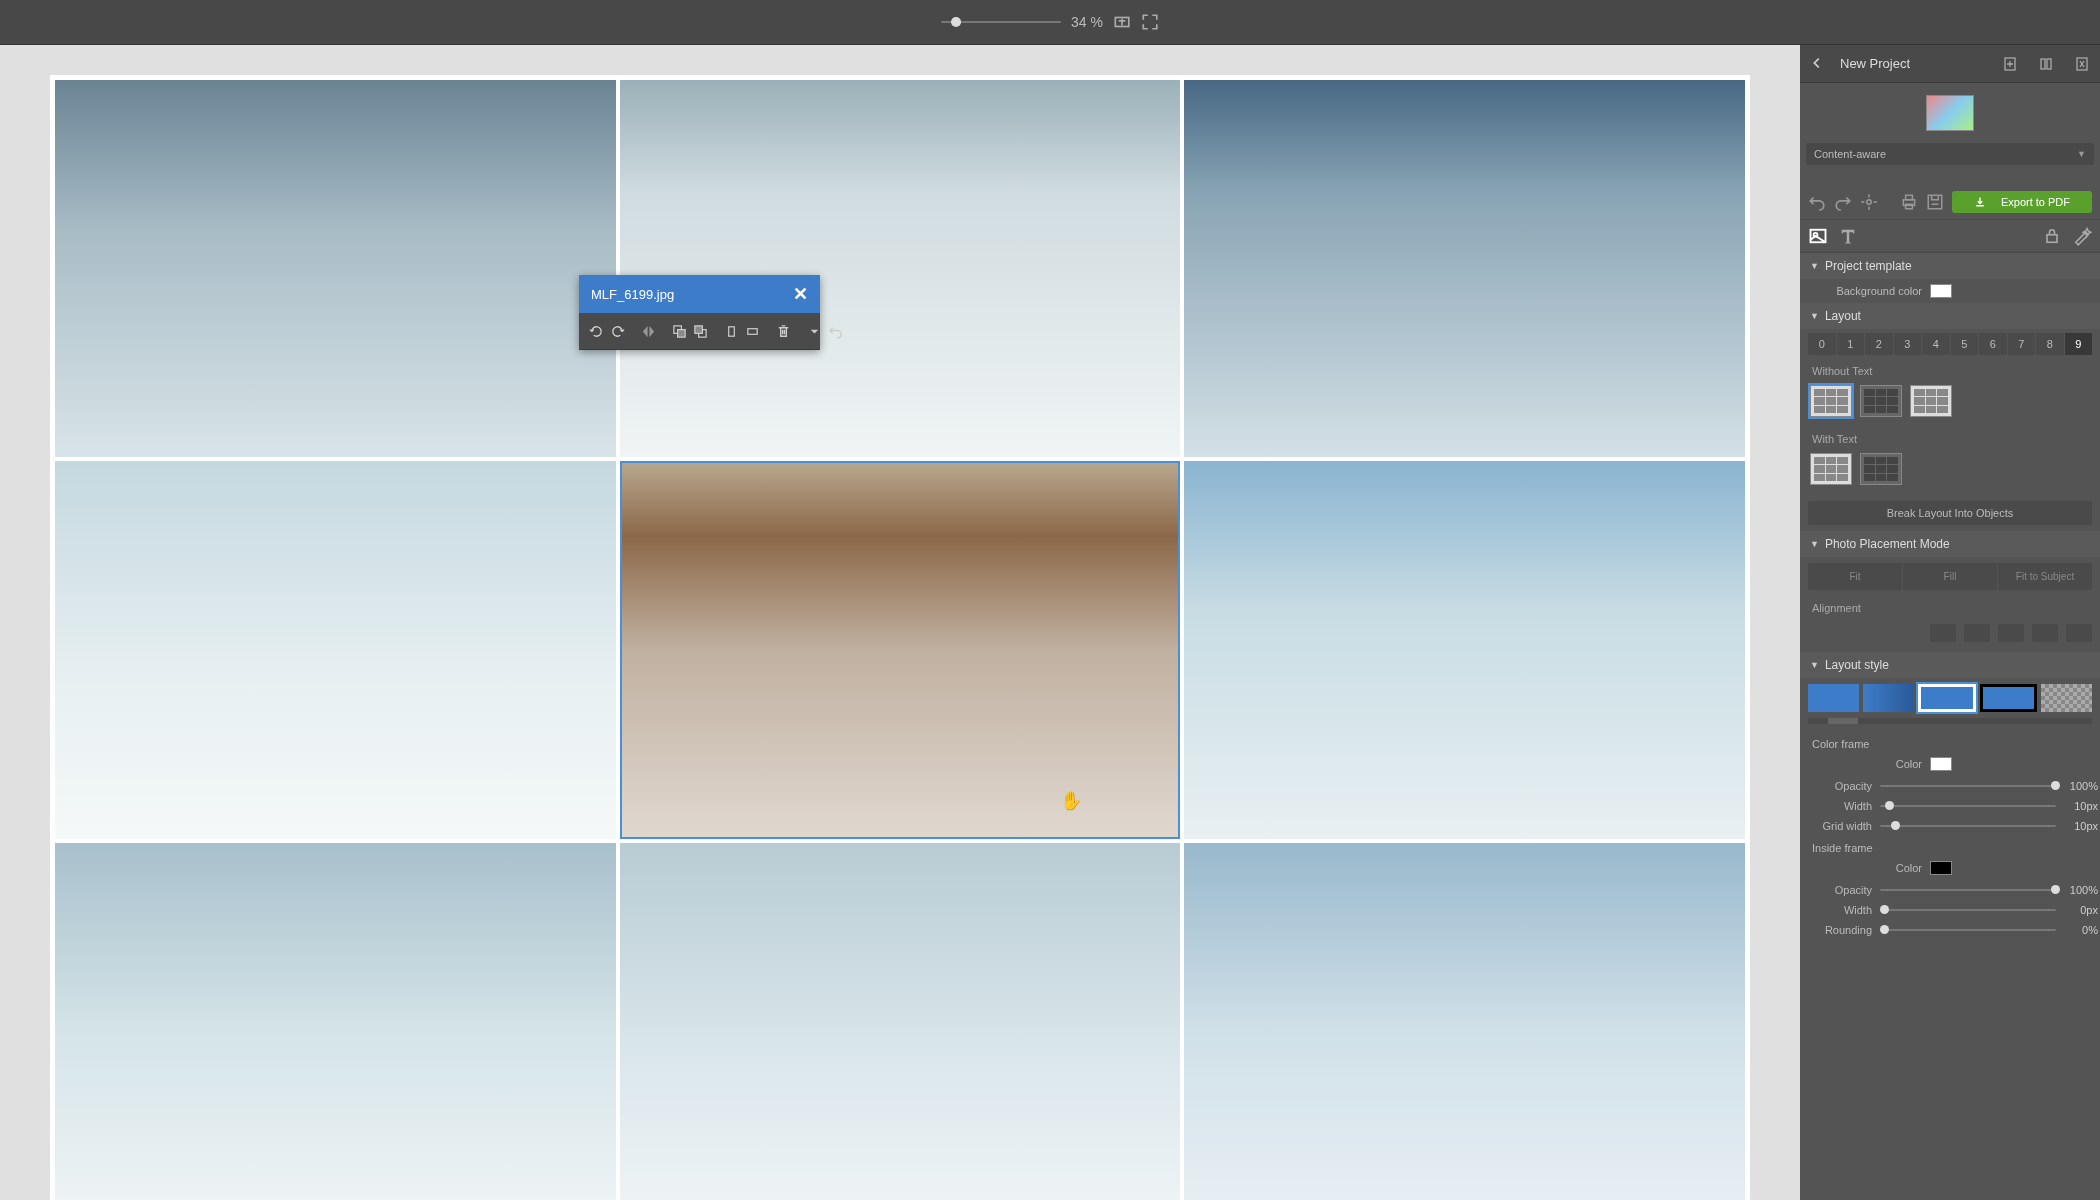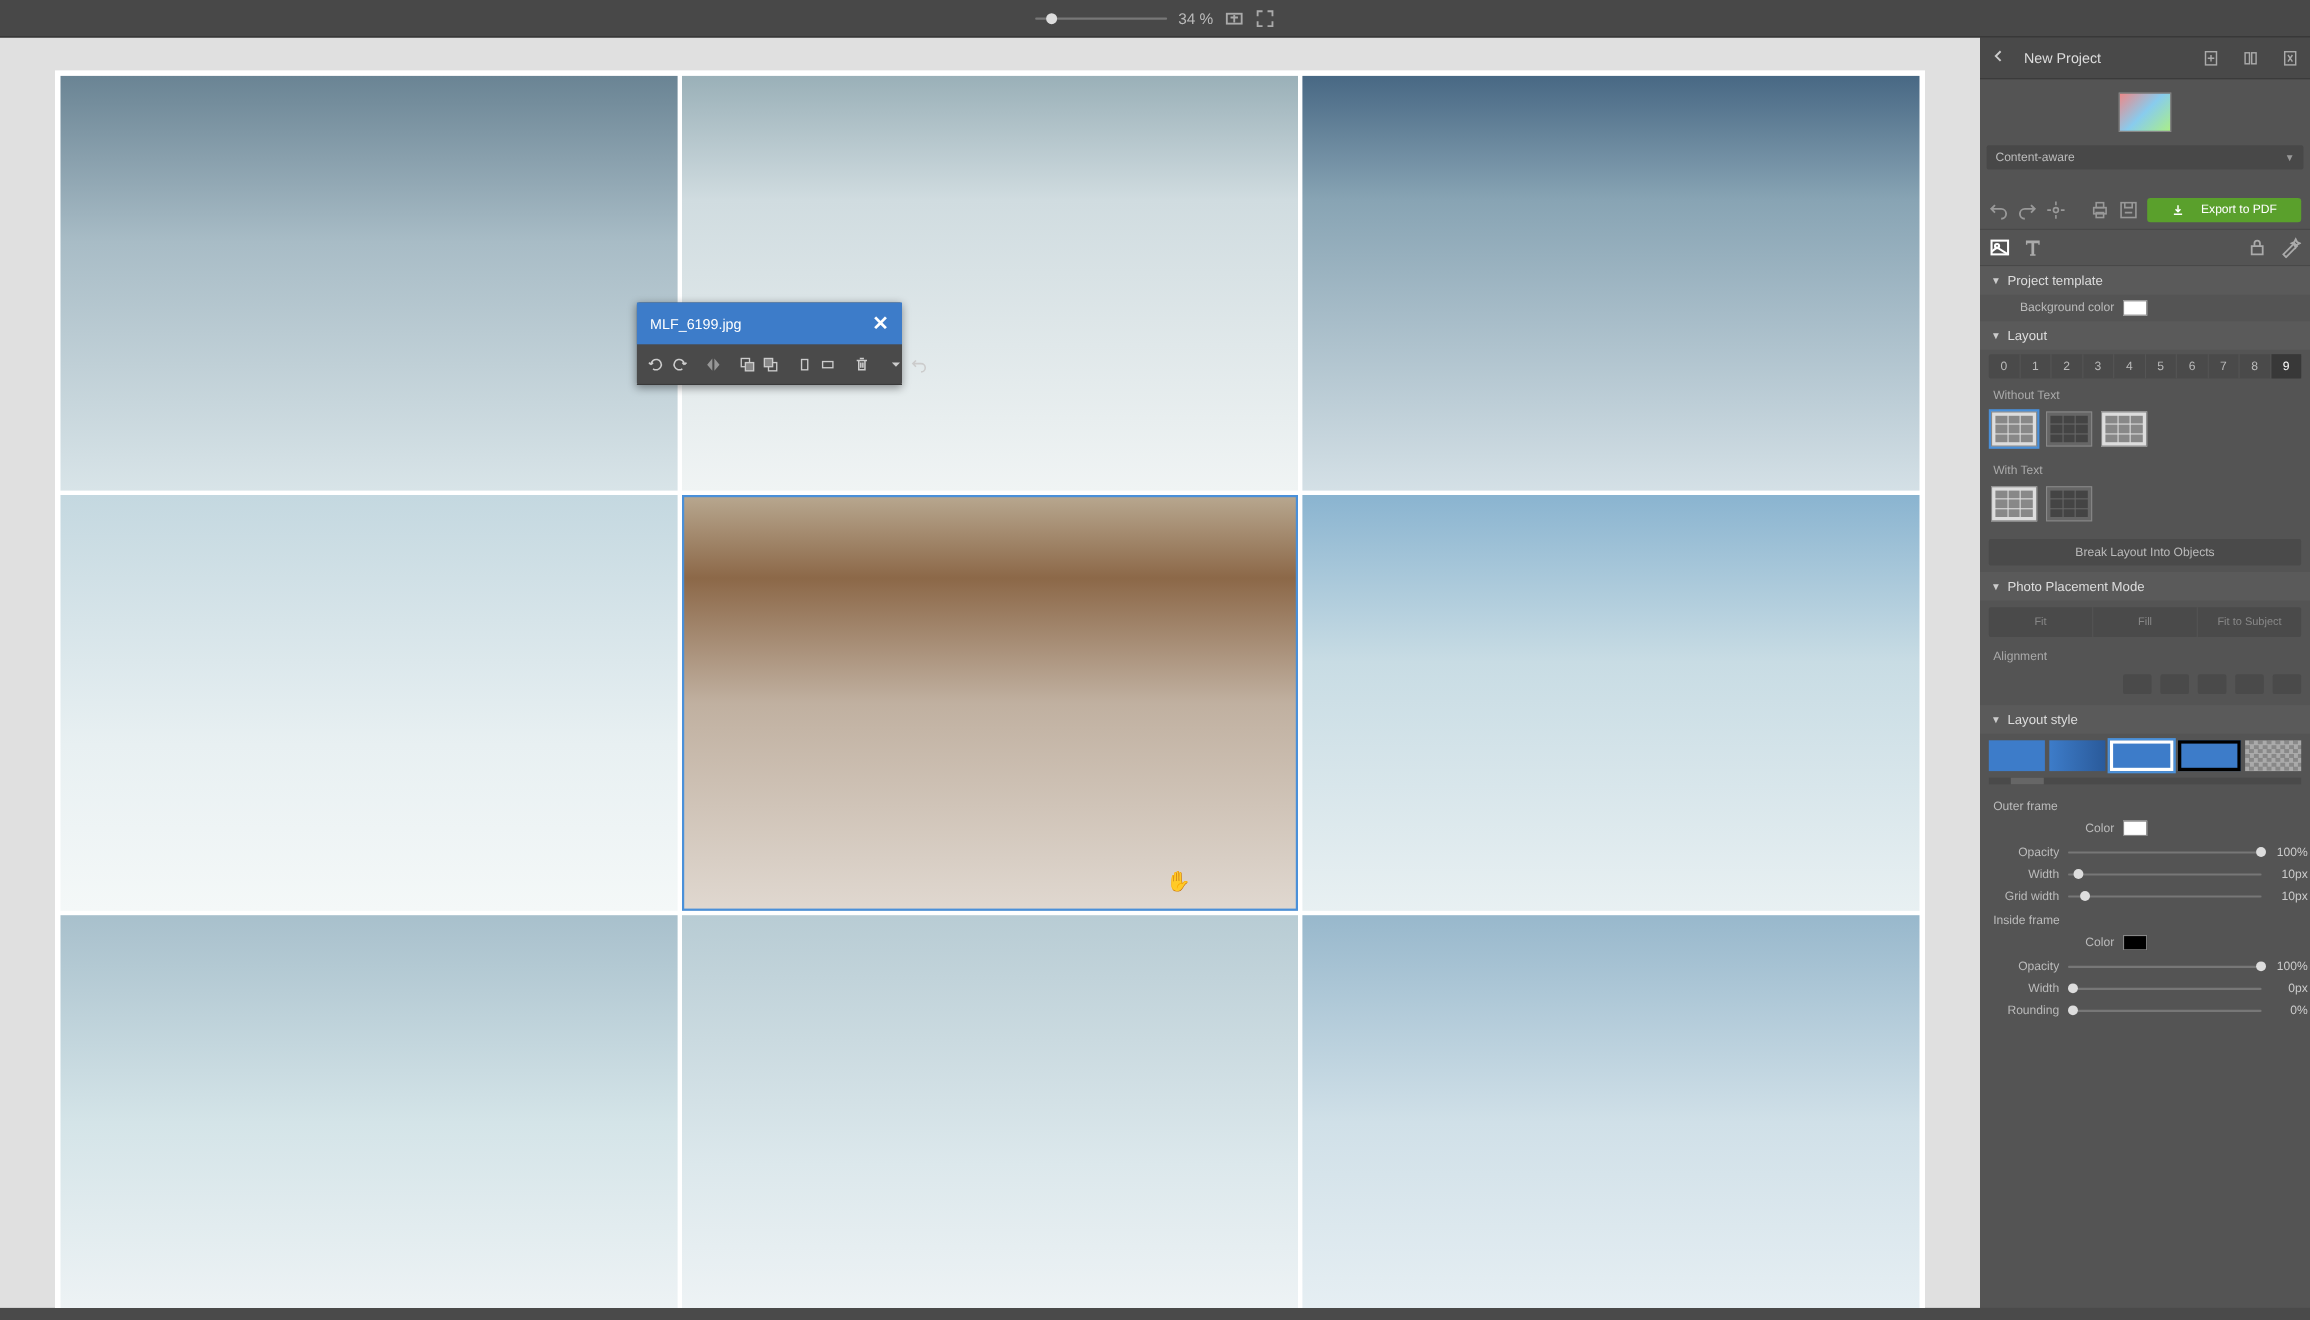--- a/index.html
+++ b/index.html
@@ -1,19 +1,19 @@
 <!DOCTYPE html>
 <html><head>
 <meta charset="utf-8">
 <style>
 * { margin: 0; padding: 0; box-sizing: border-box; font-family: -apple-system, BlinkMacSystemFont, "Segoe UI", Arial, sans-serif; }
 body { background: #4a4a4a; color: #ccc; font-size: 11px; overflow: hidden; width: 2100px; height: 1200px; }
 
 
-.topbar { height: 34px; background: #484848; display: flex; align-items: center; position: relative; border-bottom: 1px solid #333; }
+.topbar { height: 45px; background: #484848; display: flex; align-items: center; position: relative; border-bottom: 1px solid #333; }
 .zoom-controls { position: absolute; left: 50%; transform: translateX(-50%); display: flex; align-items: center; gap: 10px; }
 .zoom-slider-track { width: 120px; height: 2px; background: #777; position: relative; border-radius: 1px; }
 .zoom-slider-thumb { width: 10px; height: 10px; border-radius: 50%; background: #ddd; position: absolute; top: -4px; left: 10px; }
 .zoom-text { color: #bbb; font-size: 14px; }
 .zoom-icon { width: 18px; height: 18px; display: flex; align-items: center; justify-content: center; color: #aaa; cursor: pointer; }
 .nav-tabs { margin-left: auto; display: flex; align-items: stretch; height: 100%; }
 .nav-tab { padding: 0 22px; display: flex; align-items: center; color: #aaa; font-size: 17px; cursor: pointer; }
 .nav-tab.active { background: #b521b5; color: #fff; font-weight: 500; }
 
 
@@ -439,21 +439,21 @@
       <div class="sb-style s1"></div>
       <div class="sb-style s2"></div>
       <div class="sb-style s3"></div>
       <div class="sb-style s4"></div>
       <div class="sb-style s5"></div>
     </div>
     <div class="sb-style-bar">
         <div class="sb-style-bar-fill"></div>
       </div>
 
-    <div class="sb-subsection">Outer frame</div>
+    <div class="sb-subsection">Color frame</div>
     <div class="sb-row">
       <span class="sb-label">Color</span>
       <div class="sb-swatch white"></div>
     </div>
     <div class="sb-slider-row">
       <span class="sb-slider-label">Opacity</span>
       <div class="sb-slider-track">
           <div class="sb-slider-thumb" style="left:calc(100% - 5px)"></div>
         </div>
       <span class="sb-slider-val">100%</span>

